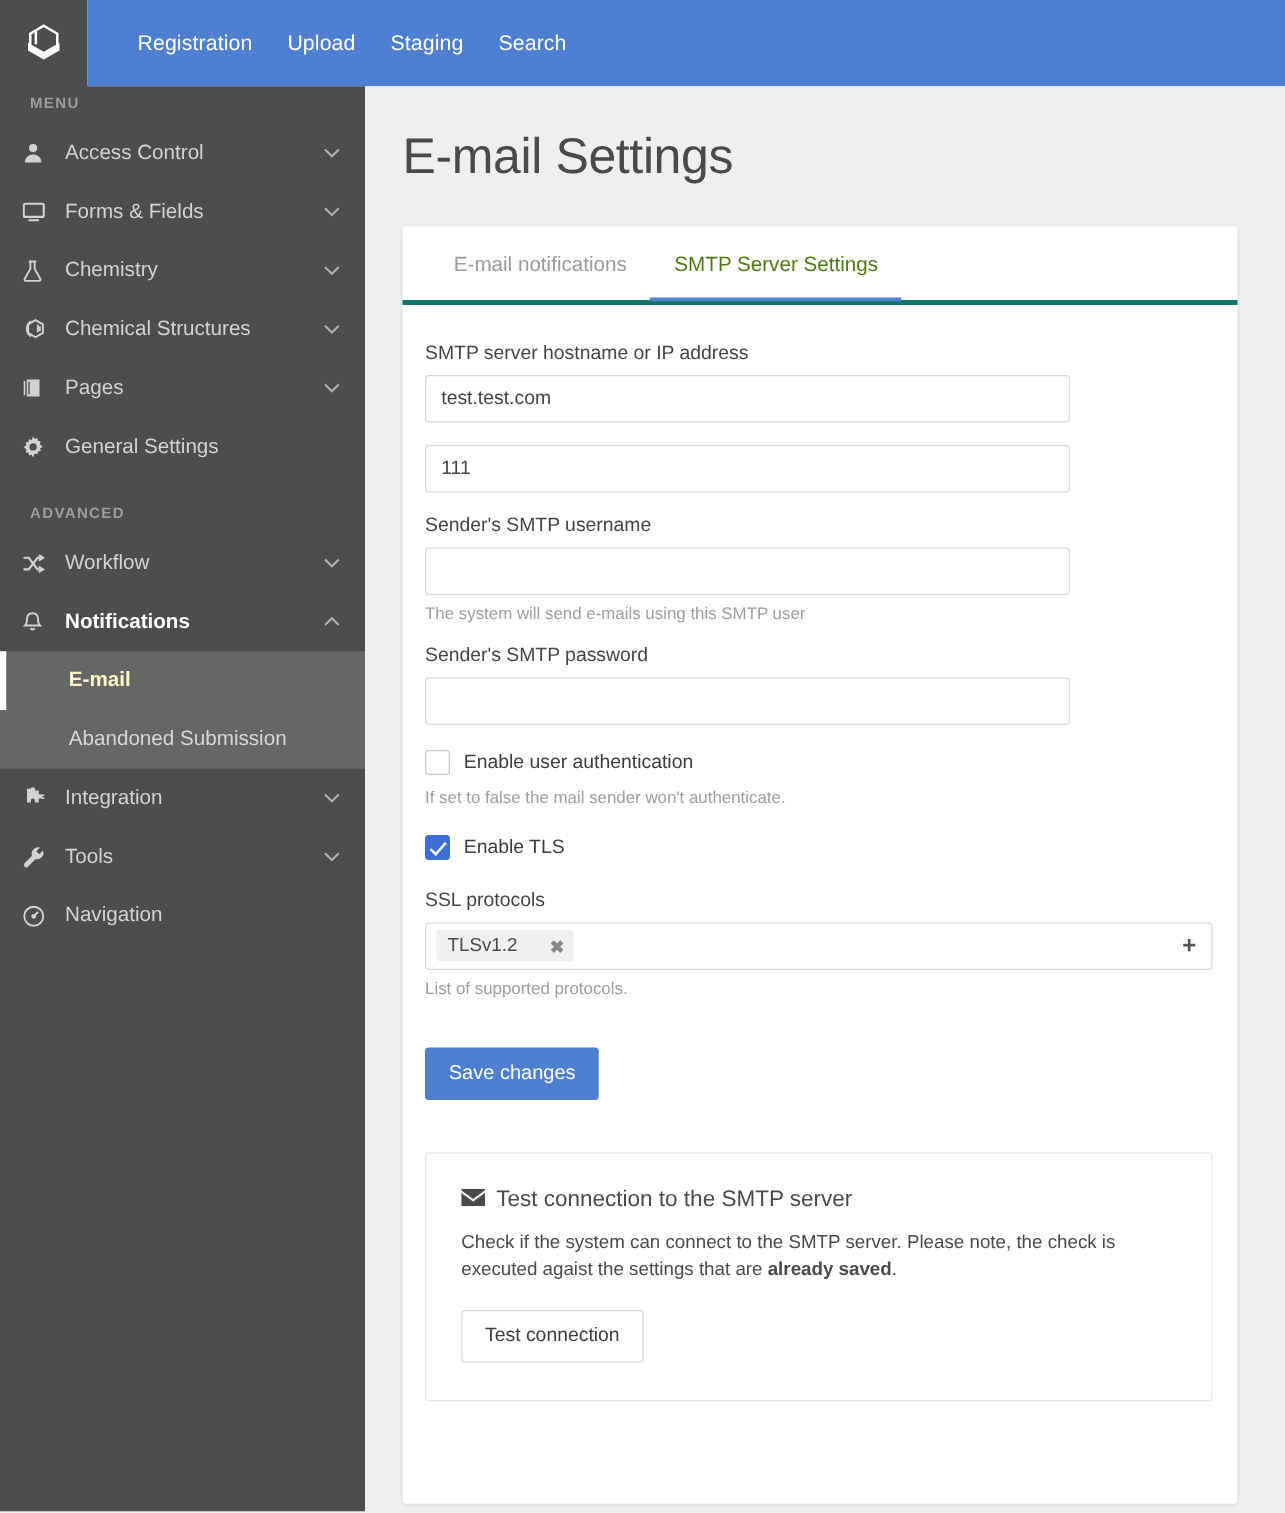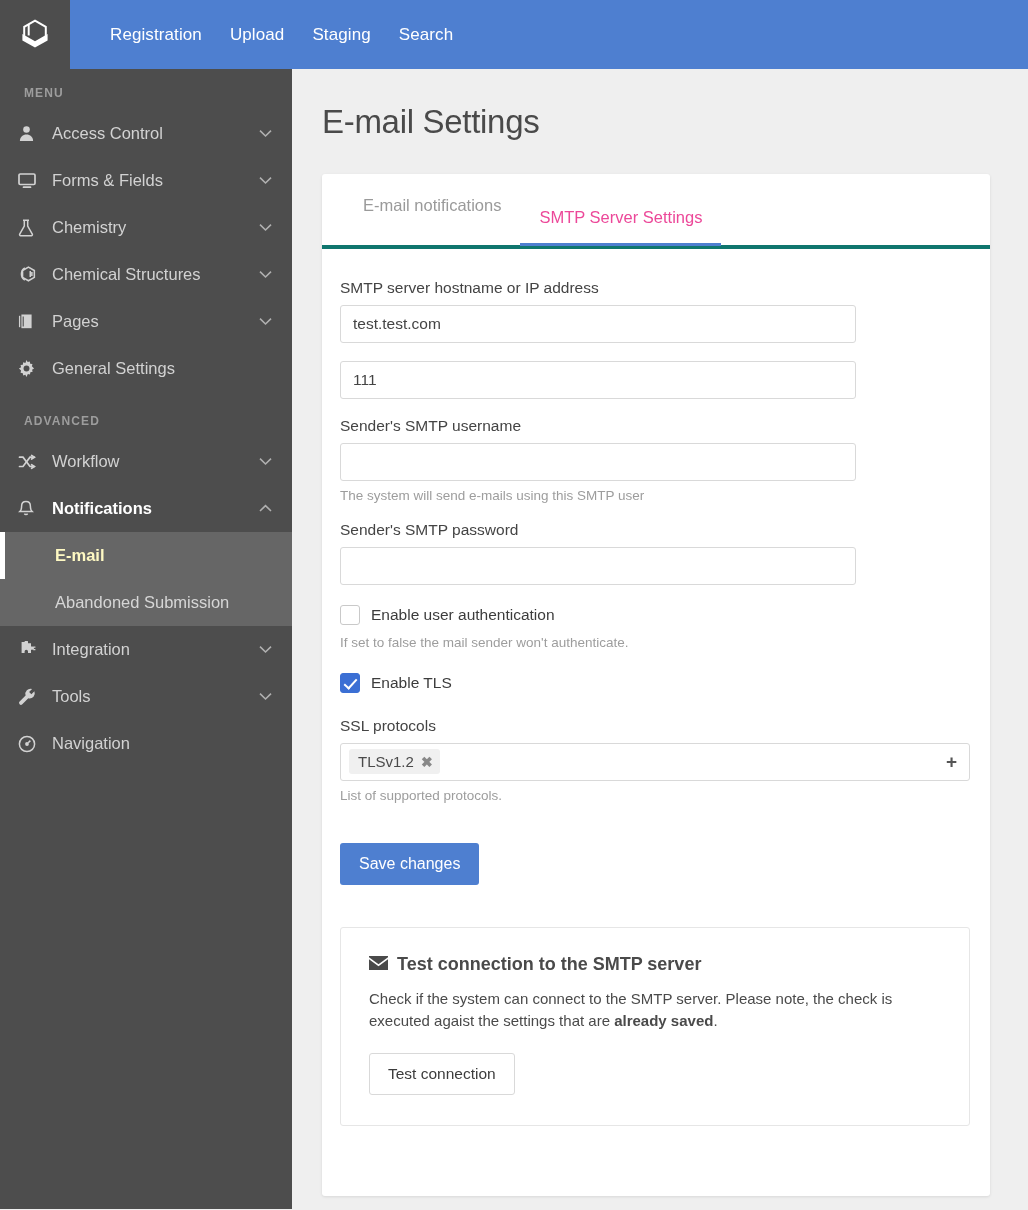--- a/index.html
+++ b/index.html
@@ -27,21 +27,21 @@
     color: #ffffff; font-size: 17px; padding: 0 14px; line-height: 70px;
     cursor: pointer; letter-spacing: .1px; white-space: nowrap;
   }
 
   
   .body-row { display: flex; height: 1140px; }
 
   
   .sidebar {
     width: 292px; flex: 0 0 292px; background: #4d4d4d;
-    color: #cfcfcf; padding-top: 11px; overflow: hidden;
+    color: #cfcfcf; padding-top: 0; overflow: hidden;
   }
   .section-label {
     font-size: 12px; color: #9d9d9d; letter-spacing: 1.1px;
     font-weight: bold; padding: 6px 0 10px 24px; text-transform: uppercase;
   }
   .menu-item {
     display: flex; align-items: center; height: 47px; padding: 0 18px 0 18px;
     color: #d2d2d2; font-size: 16.5px; cursor: pointer; position: relative;
   }
   .menu-item.active { color: #ffffff; font-weight: bold; }
@@ -60,35 +60,35 @@
     font-size: 16.5px; color: #d6d6d6; cursor: pointer; position: relative;
   }
   .sub-item.active { color: #fef9c3; font-weight: bold; }
   .sub-item.active::before {
     content: ""; position: absolute; left: 0; top: 0; bottom: 0; width: 5px; background: #ffffff;
   }
 
   
   .main { flex: 1; background: #efefef; padding: 0; overflow: hidden; }
   .page-title {
-    font-size: 33px; color: #4a4a4a; font-weight: normal;
+    font-size: 40px; color: #4a4a4a; font-weight: normal;
     margin: 0; padding: 34px 0 0 30px; letter-spacing: -0.3px;
   }
   .outer-card {
     margin: 33px 38px 0 30px; background: #ffffff;
     border-radius: 3px; box-shadow: 0 1px 3px rgba(0,0,0,.10);
     min-height: 1022px;
   }
   .tabs { display: flex; border-bottom: 4px solid #0f766e; padding-left: 22px; }
   .tab {
     padding: 22px 19px 16px 19px; font-size: 16.5px; color: #9a9a9a;
     cursor: pointer; border-bottom: 3px solid transparent; margin-bottom: -1px;
     white-space: nowrap;
   }
-  .tab.active { color: #ec4899; border-bottom-color: #4e7fd0; margin-top: 12px; }
+  .tab.active { color: #4d7c0f; border-bottom-color: #4e7fd0; }
 
   .form-area { padding: 30px 60px 40px 18px; }
   .field { margin-bottom: 18px; }
   .flabel { font-size: 15.5px; color: #444; display:block; margin: 0 0 8px 0; }
   .finput {
     display: block; width: 516px; height: 38px; border: 1px solid #d9d9d9;
     border-radius: 3px; padding: 0 12px; font-size: 15.5px; color: #444;
     font-family: "Liberation Sans", sans-serif; background: #fff; outline: none;
   }
   .fhelp { font-size: 13.5px; color: #9d9d9d; margin-top: 7px; }
@@ -105,37 +105,37 @@
   }
   .clabel { font-size: 15.5px; color: #3c3c3c; margin-left: 11px; cursor: pointer; }
   .cbox-help { font-size: 13.5px; color: #9d9d9d; margin-top: 8px; max-width: 632px; line-height: 1.45; }
 
   .tagfield {
     width: 630px; min-height: 38px; border: 1px solid #d9d9d9; border-radius: 3px;
     background: #fff; display: flex; align-items: center; padding: 4px 8px 4px 8px;
   }
   .tag {
     display: inline-flex; align-items: center; background: #f0f0f0;
-    border-radius: 3px; padding: 4px 7px 4px 9px; font-size: 15px; color: #4a4a4a;
+    border-radius: 3px; padding: 4px 7px 4px 9px; font-size: 15px; color: #4a4a4a; gap: 19px;
   }
   .tag-x { margin-left: 7px; color: #888; font-size: 14px; cursor: pointer; line-height: 1; font-weight: bold; }
   .tag-plus { margin-left: auto; color: #555; font-size: 19px; font-weight: bold; cursor: pointer; padding-right: 4px; line-height: 1; }
 
   .btn-primary {
     background: #4e7fd0; color: #fff; border: none; border-radius: 3px;
     font-size: 16px; padding: 12px 19px; cursor: pointer; margin-top: 22px;
     font-family: "Liberation Sans", sans-serif;
   }
 
   .test-card {
     margin: 42px 0 0 0; width: 630px; border: 1px solid #e6e6e6;
     border-radius: 3px; padding: 26px 28px 30px 28px; background: #fff;
   }
   .test-title {
-    font-size: 18px; font-weight: bold; color: #4a4a4a; display: flex; align-items: flex-end; gap: 9px;
+    font-size: 18px; font-weight: normal; color: #4a4a4a; display: flex; align-items: flex-end; gap: 9px;
   }
   .test-desc { font-size: 15px; color: #4a4a4a; margin-top: 13px; line-height: 1.5; max-width: 580px; }
   .test-desc b { font-weight: bold; }
   .btn-outline {
     margin-top: 20px; background: #fff; border: 1px solid #d9d9d9; border-radius: 3px;
     font-size: 15.5px; color: #3c3c3c; padding: 11px 18px; cursor: pointer;
     font-family: "Liberation Sans", sans-serif;
   }
 </style>
 </head>

